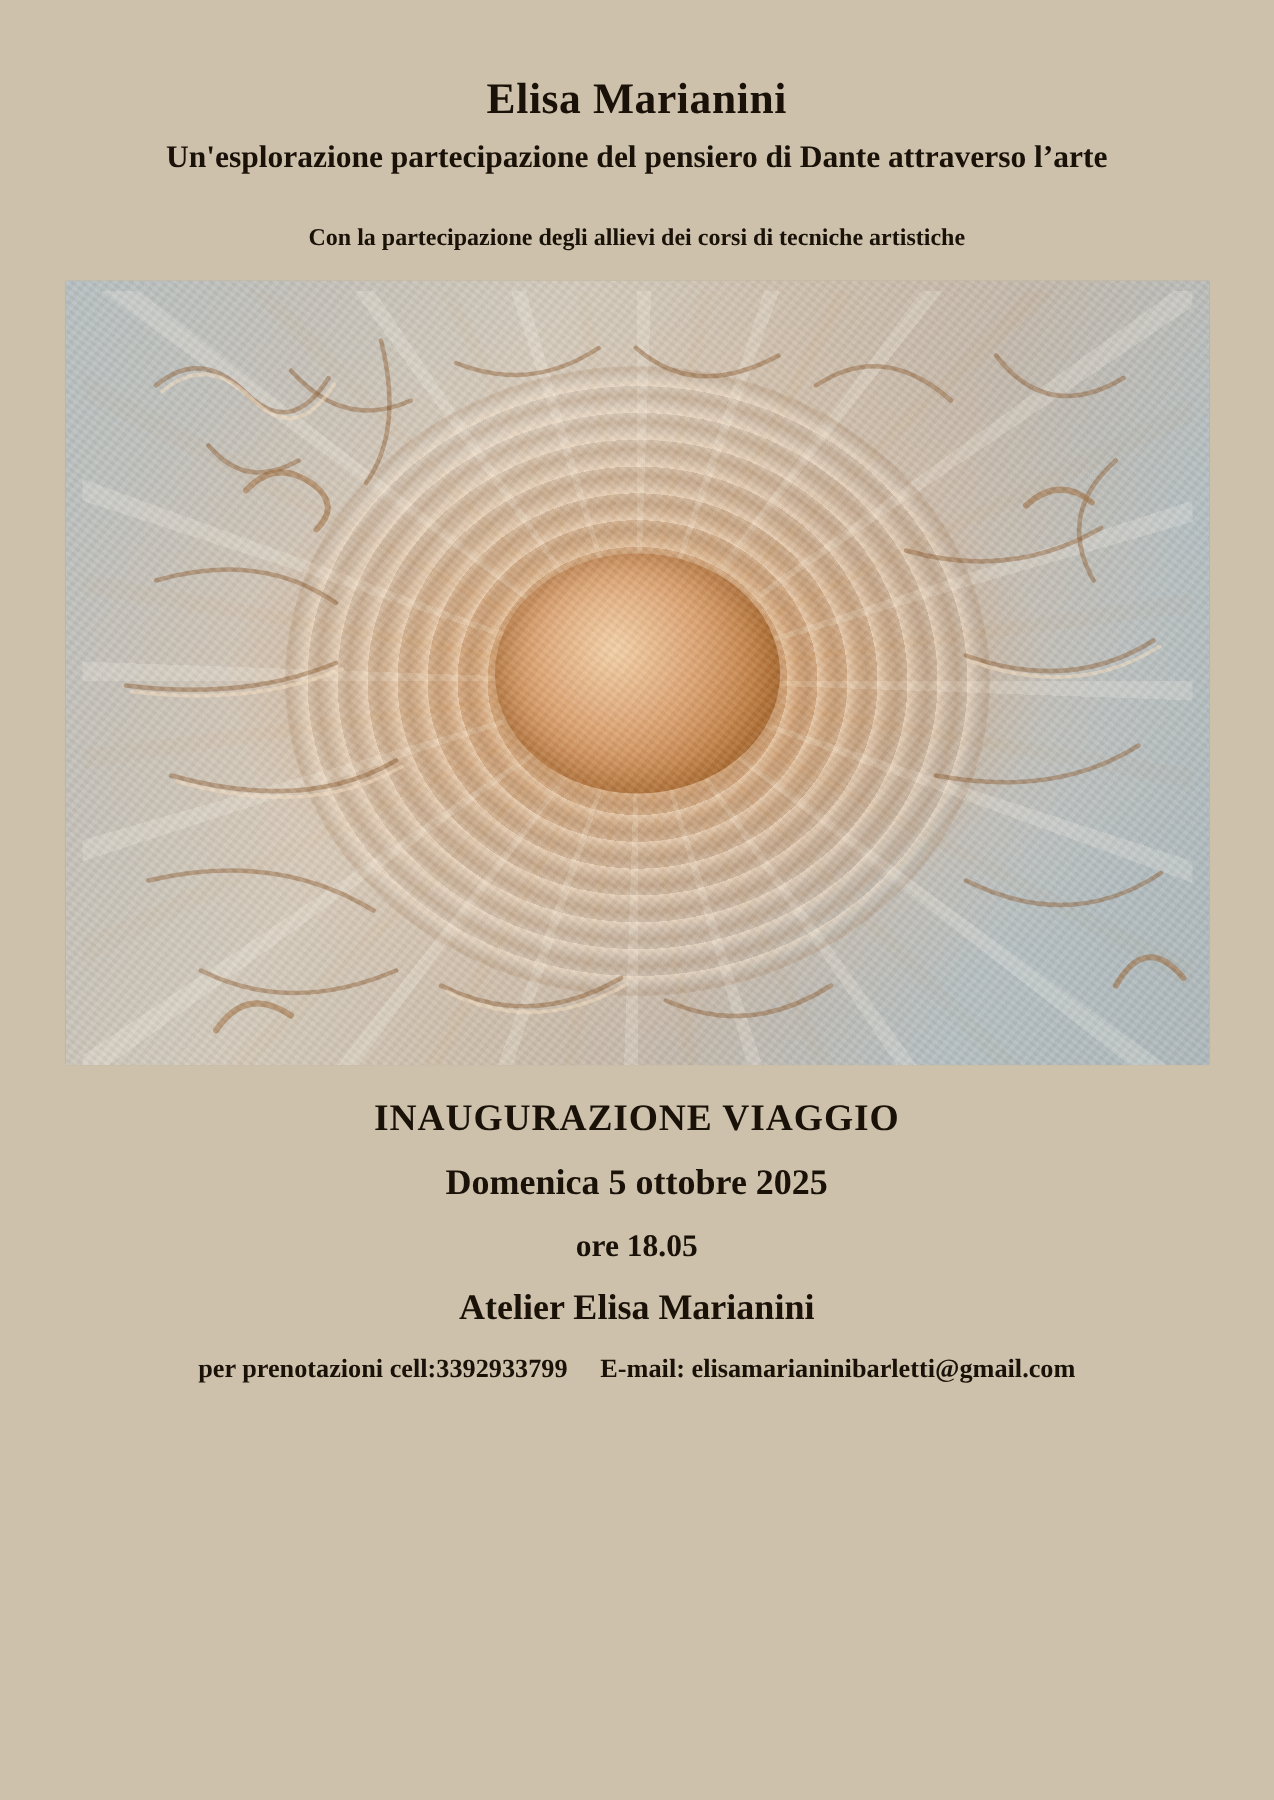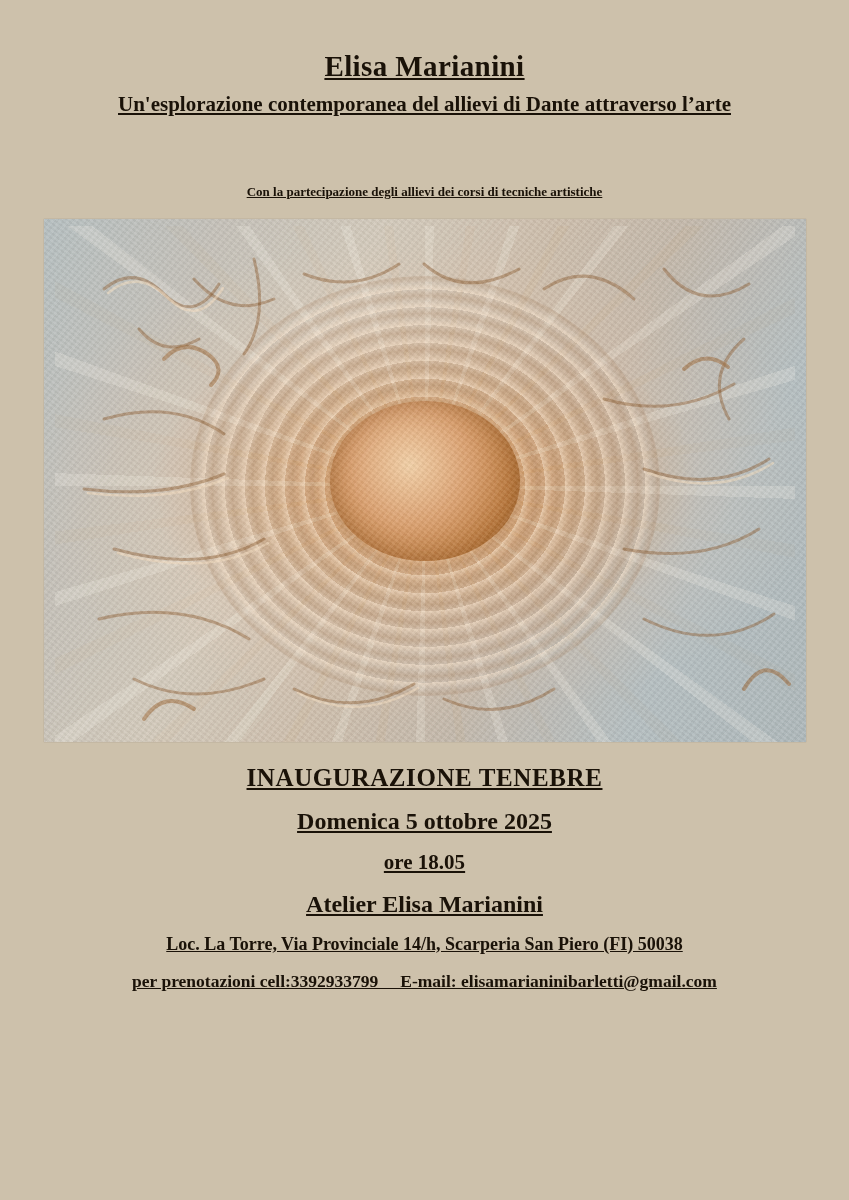--- a/index.html
+++ b/index.html
@@ -16,21 +16,20 @@
   }
   .poster {
     position: relative;
     width: 849px;
     height: 1200px;
     box-sizing: border-box;
     background: #cdc1ab;
     display: flex;
     flex-direction: column;
     align-items: center;
-    text-decoration: underline;
   }
   .artist-name {
     margin-top: 50px;
     font-size: 29px;
     font-weight: bold;
     letter-spacing: 0.4px;
     text-align: center;
   }
   .title {
     margin-top: 30px;
@@ -39,22 +38,22 @@
     letter-spacing: 0.3px;
     text-align: center;
   }
   .subtitle {
     margin-top: 9px;
     font-size: 21px;
     font-weight: bold;
     text-align: center;
   }
   .participation {
-    margin-top: 67px;
-    font-size: 13px;
+    margin-top: 33px;
+    font-size: 16px;
     font-weight: bold;
     text-align: center;
   }
   .artwork-wrap {
     margin-top: 19px;
     width: 762px;
     height: 523px;
     position: relative;
     overflow: hidden;
     box-shadow: 0 0 1px rgba(0,0,0,0.25);
@@ -170,21 +169,21 @@
   }
 </style>
 </head>
 <body>
 
 <div class="poster">
 
   <div class="artist-name">Elisa Marianini</div>
 
 
-  <div class="subtitle">Un'esplorazione contemporanea del allievi di Dante attraverso l’arte</div>
+  <div class="subtitle">Un'esplorazione partecipazione del pensiero di Dante attraverso l’arte</div>
 
   <div class="participation">Con la partecipazione degli allievi dei corsi di tecniche artistiche</div>
 
   <div class="artwork-wrap">
     <div class="artwork">
       <div class="rays"></div>
       <div class="rings"></div>
       <div class="core"></div>
       <svg class="squiggles" viewBox="0 0 762 523" preserveAspectRatio="none">
         <g fill="none" stroke="#8a5c30" stroke-opacity="0.45" stroke-width="3" stroke-linecap="round">
@@ -220,26 +219,25 @@
           <path d="M100 500 q20 -30 50 -10"></path>
           <path d="M700 470 q20 -35 45 -5"></path>
           <path d="M120 140 q20 -22 45 -4 q18 14 2 30"></path>
           <path d="M640 150 q22 -20 44 -2"></path>
         </g>
       </svg>
       <div class="grain"></div>
     </div>
   </div>
 
-  <div class="opening">INAUGURAZIONE TENEBRE</div>
+  <div class="opening">INAUGURAZIONE VIAGGIO</div>
 
   <div class="date">Domenica 5 ottobre 2025</div>
 
   <div class="time">ore 18.05</div>
 
   <div class="venue">Atelier Elisa Marianini</div>
 
-  <div class="address">Loc. La Torre, Via Provinciale 14/h, Scarperia San Piero (FI) 50038</div>
 
 
   <div class="contacts">per prenotazioni cell:3392933799     E-mail: elisamarianinibarletti@gmail.com</div>
 
 </div>
 
 </body></html>

